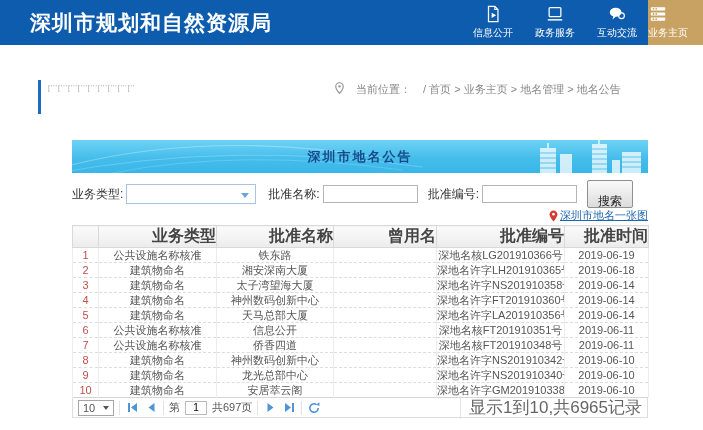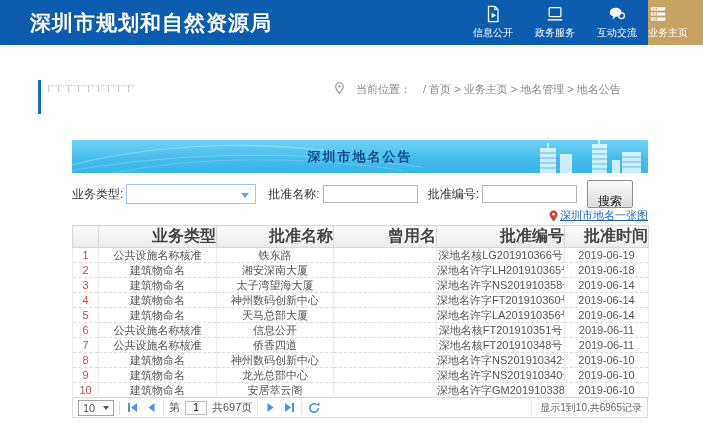--- a/index.html
+++ b/index.html
@@ -52,21 +52,21 @@
   .grid td.rownum { color:#c0504d; }
   .c0{width:26px;} .c1{width:118px;} .c2{width:117px;} .c3{width:103px;} .c4{width:128px;} .c5{width:84px;}
 
   
   .pager { width:576px; height:20px; border:1px solid #ddd; border-top:none; background:#fff; display:flex; align-items:center; font-size:11px; color:#555; padding:0 5px; gap:5px; }
   .psize { width:36px; height:16px; border:1px solid #a5a5a5; display:flex; align-items:center; justify-content:space-between; padding:0 4px; cursor:pointer; background:#fff; }
   .psize .tri { width:0; height:0; border-left:3px solid transparent; border-right:3px solid transparent; border-top:4px solid #555; }
   .psep { width:1px; height:14px; background:#e2e2e2; }
   .pbtn { display:flex; align-items:center; justify-content:center; width:14px; height:16px; cursor:pointer; }
   .page-input { width:22px; height:14px; border:1px solid #bbb; font-size:10px; text-align:center; }
-  .pstatus { margin-left:auto; color:#666; font-size:10px; padding-left:8px; border-left:1px solid #e5e5e5; }
+  .pstatus { margin-left:auto; color:#666; font-size:17px; padding-left:8px; border-left:1px solid #e5e5e5; }
 </style>
 </head>
 <body>
 
 <div class="stage">
 
   <div class="header">
     <div class="header-title">深圳市规划和自然资源局</div>
     <div class="nav">
       <div class="nav-item">

